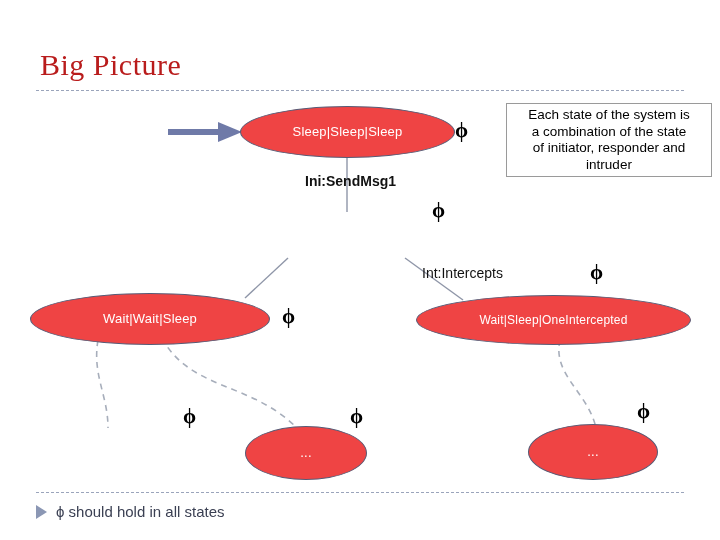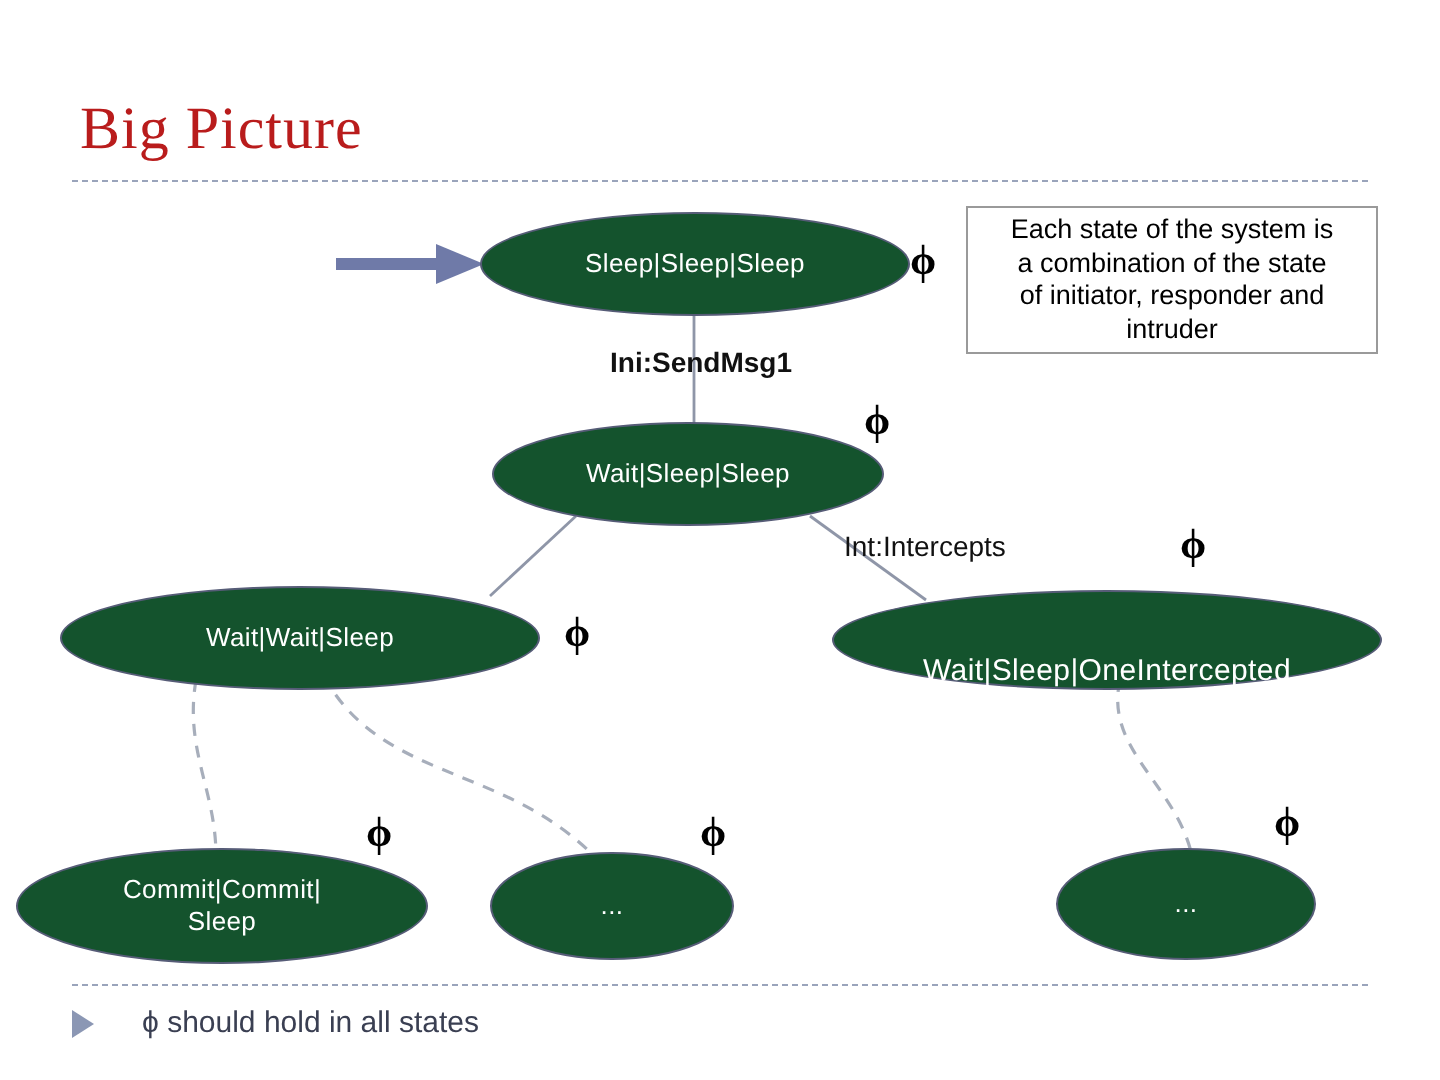--- a/index.html
+++ b/index.html
@@ -45,21 +45,21 @@
     width: 648px;
     height: 0;
     border-top: 1px dashed #9aa4bb;
   }
   #footer {
     position: absolute;
     left: 36px;
     top: 503px;
     display: flex;
     align-items: center;
-    gap: 24px;
+    gap: 9px;
   }
   #footer-bullet {
     width: 0;
     height: 0;
     border-top: 7px solid transparent;
     border-bottom: 7px solid transparent;
     border-left: 11px solid #8b97b4;
   }
   #footer-text {
     font-family: "Liberation Sans", sans-serif;
@@ -75,34 +75,34 @@
     top: 0;
     width: 720px;
     height: 540px;
   }
 
   
   .node {
     position: absolute;
     box-sizing: border-box;
     border-radius: 50%;
-    background: #14532d;
+    background: #ef4444;
     border: 1.5px solid #565c77;
     color: #ffffff;
     display: flex;
     align-items: center;
     justify-content: center;
     text-align: center;
     font-family: "Liberation Sans", sans-serif;
     font-size: 13px;
     line-height: 16px;
     letter-spacing: 0.2px;
     white-space: pre-line;
   }
-  .node.small-text { font-size: 15px; align-items: flex-end; }
+  .node.small-text { font-size: 12px; }
 
   
   .phi {
     position: absolute;
     font-family: "Liberation Serif", serif;
     font-size: 21px;
     line-height: 21px;
     font-weight: bold;
     color: #000000;
   }
@@ -113,21 +113,21 @@
     font-family: "Liberation Sans", sans-serif;
     font-size: 14px;
     line-height: 17px;
     color: #111111;
     white-space: nowrap;
   }
 
   
   #callout {
     position: absolute;
-    left: 483px;
+    left: 506px;
     top: 103px;
     width: 206px;
     height: 74px;
     box-sizing: border-box;
     border: 1px solid #9a9a9a;
     background: #ffffff;
     color: #000000;
     font-family: "Liberation Sans", sans-serif;
     font-size: 13.5px;
     line-height: 16.5px;
@@ -163,36 +163,29 @@
 
     <path d="M 162 338 C 190 390, 250 382, 296 427" fill="none" stroke="#a7aebb" stroke-width="1.6" stroke-dasharray="6 5"></path>
 
     <path d="M 560 340 C 552 375, 588 392, 596 428" fill="none" stroke="#a7aebb" stroke-width="1.6" stroke-dasharray="6 5"></path>
   </svg>
 
   <div class="node" style="left:240px; top:106px; width:215px; height:52px;">
     <span>Sleep|Sleep|Sleep</span>
   </div>
 
-  <div class="node" style="left:246px; top:211px; width:196px; height:52px;">
-    <span>Wait|Sleep|Sleep</span>
-  </div>
 
   <div class="node" style="left:30px; top:293px; width:240px; height:52px;text-align:right;">
     <span>Wait|Wait|Sleep</span>
   </div>
 
   <div class="node small-text" style="left:416px; top:295px; width:275px; height:50px;">
     <span>Wait|Sleep|OneIntercepted</span>
   </div>
 
-  <div class="node" style="left:8px; top:424px; width:206px; height:58px;">
-    <span>Commit|Commit|
-Sleep</span>
-  </div>
 
   <div class="node" style="left:245px; top:426px; width:122px; height:54px;">
     <span>...</span>
   </div>
 
   <div class="node" style="left:528px; top:424px; width:130px; height:56px;">
     <span>...</span>
   </div>
 
   <div class="edge-label" style="left:305px; top:173px;font-weight:bold;">Ini:SendMsg1</div>

